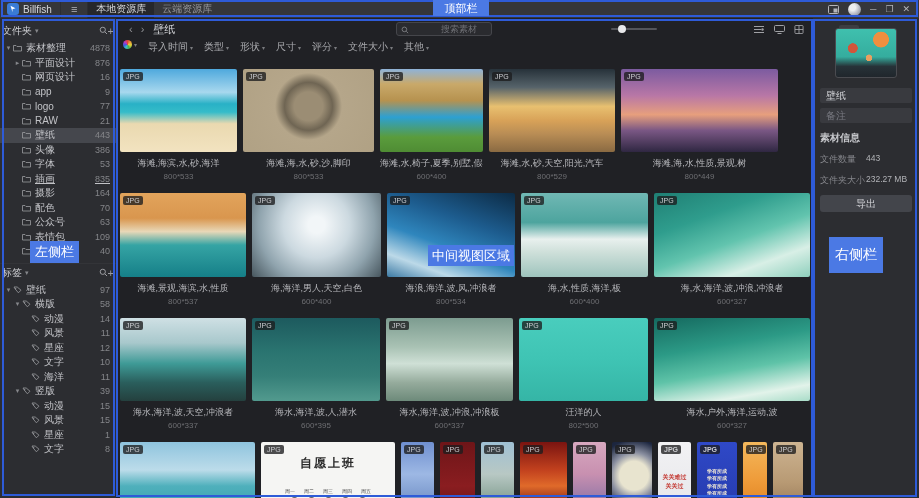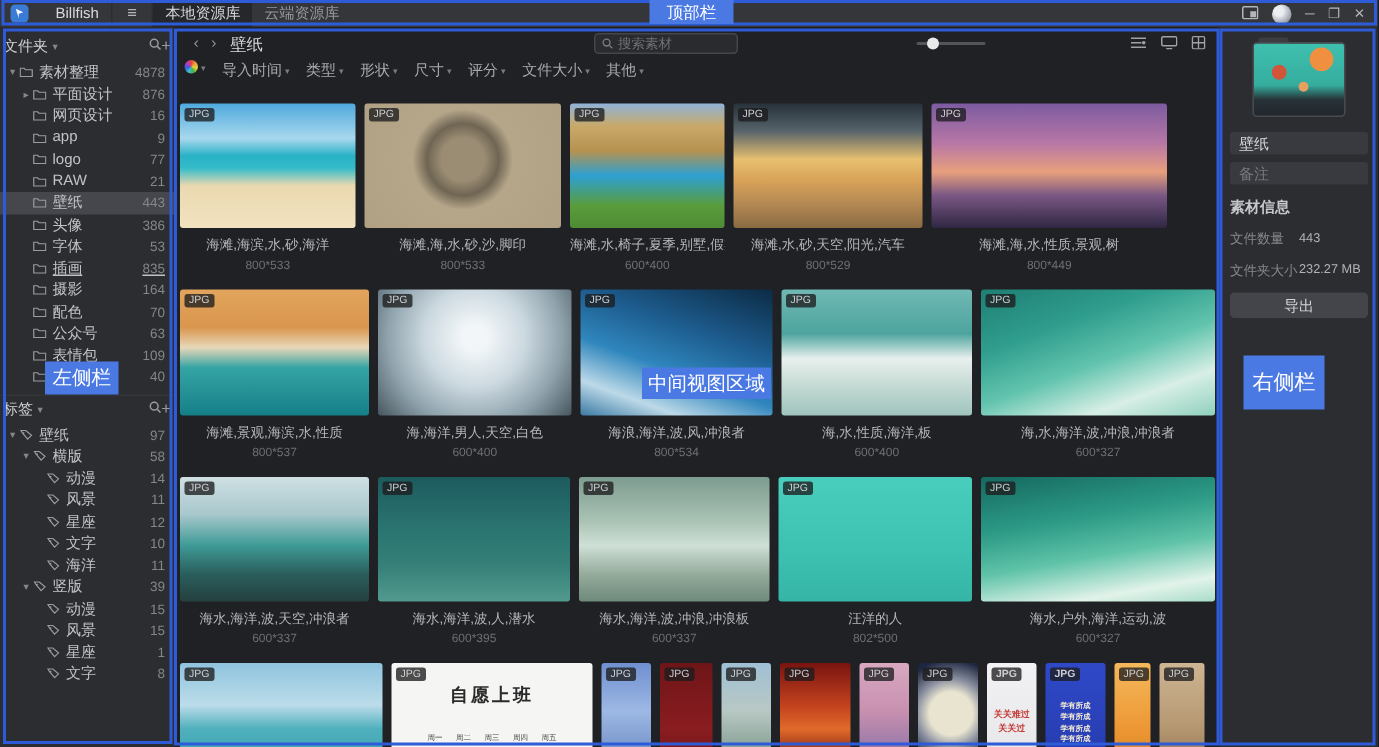--- a/index.html
+++ b/index.html
@@ -2,21 +2,21 @@
 <html><head>
 <meta charset="utf-8">
 <style>
   * { margin:0; padding:0; box-sizing:border-box; }
   body { background:#111; }
   .screen { width:919px; height:498px; position:relative; overflow:hidden;
     background:#232428; font-family:"Liberation Sans", sans-serif; }
 
   
   .topbar { height:18px; background:#35363a; display:flex; align-items:center; }
-  .logo { display:flex; align-items:center; gap:18px; padding:0 8px 0 7px; }
+  .logo { display:flex; align-items:center; gap:4px; padding:0 8px 0 7px; }
   .logo-mark { width:12px; height:12px; border-radius:3px; background:#3a7bd5;
     display:flex; align-items:center; justify-content:center; }
   .logo-text { color:#d8d9dd; font-size:10px; }
   .hamburger { color:#b4b5b9; font-size:11px; padding:0 10px; border-left:1px solid #2c2d31; border-right:1px solid #2c2d31; height:100%; display:flex; align-items:center; }
   .tab { height:100%; display:flex; align-items:center; justify-content:center; width:66px; font-size:10px; color:#96979b; }
   .tab.active { background:#26272b; color:#d6d7da; }
   .win-icons { margin-left:auto; display:flex; align-items:center; gap:9px; padding-right:9px; }
   .win-glyph { color:#b4b5b9; font-size:9px; line-height:1; }
   .avatar { width:13px; height:13px; border-radius:50%;
     background:radial-gradient(circle at 35% 35%, #eceef0 0 25%, #aeb2bd 60%, #6d7078 100%); }
@@ -39,21 +39,21 @@
   .tags-header { margin-top:4px; border-top:1px solid #333438; }
 
   
   .center { flex:1; background:#202125; position:relative; }
   .toolbar1 { height:22px; display:flex; align-items:center; padding:0 9px; position:relative; }
   .navbtn { color:#8e8f93; font-size:11px; padding:0 4px; }
   .crumb { color:#d6d7db; font-size:11px; margin-left:5px; }
   .searchbox { position:absolute; left:280px; top:4px; width:96px; height:14px;
     background:#2a2b2f; border:1px solid #45464b; border-radius:3px;
     display:flex; align-items:center; padding:0 4px; gap:3px; }
-  .searchbox .ph { color:#6f7075; font-size:9px; }
+  .searchbox .ph { color:#6f7075; font-size:9px;margin-left:29px; }
   .zoom-slider { position:absolute; left:495px; top:10px; width:46px; height:2px; background:#54555a; border-radius:1px; }
   .zoom-knob { position:absolute; left:7px; top:-3px; width:8px; height:8px; border-radius:50%; background:#e8e9eb; }
   .tb-icons { margin-left:auto; display:flex; align-items:center; gap:9px; }
   .toolbar2 { height:16px; display:flex; align-items:flex-start; padding:0 7px; gap:11px; font-size:10px; color:#a8a9ad; }
   .colorwheel { width:9px; height:9px; border-radius:50%;
     background:conic-gradient(#e4443a,#e8a23a,#e4d43a,#4ab04a,#3ac0c8,#3a5ae0,#b43ac8,#e4443a); }
   .fitem { display:flex; align-items:center; gap:2px; white-space:nowrap; }
   .fitem .chev { color:#7a7b7f; font-size:6px; }
 
   .grid { padding:13px 0 0 4px; }

